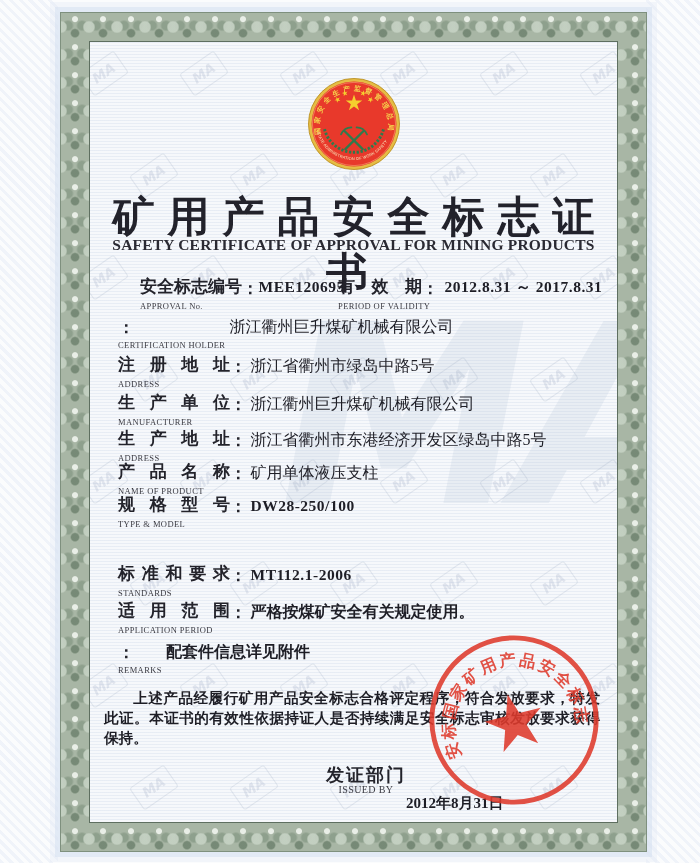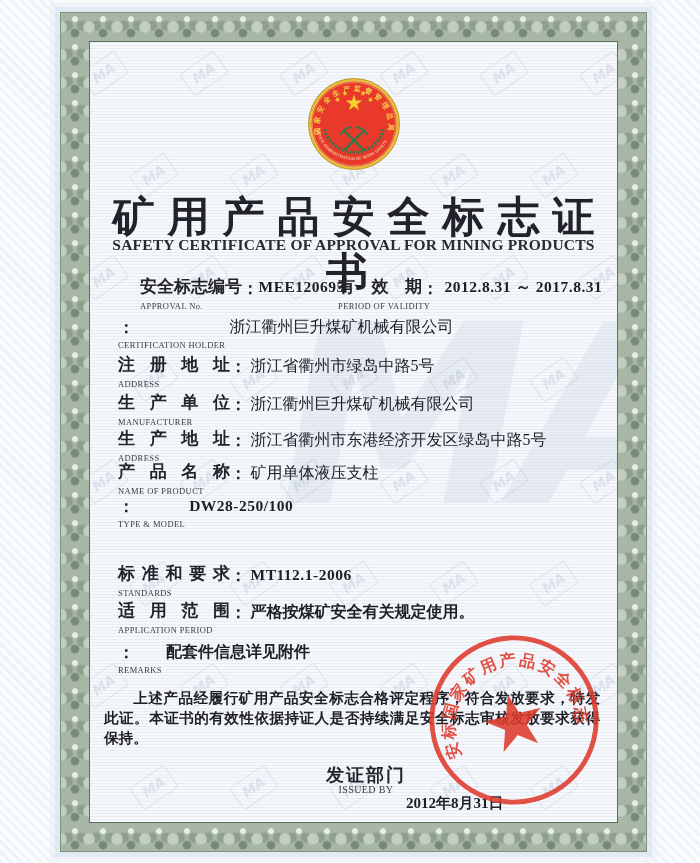--- a/index.html
+++ b/index.html
@@ -255,20 +255,21 @@
               <span class="zh just w112">产品名称</span>
               <span class="colon">：</span>
             </div>
           <div class="en">NAME OF PRODUCT</div>
         </div>
         <div class="val">矿用单体液压支柱</div>
       </div>
       <div class="row fld f5">
         <div class="lblk">
           <div class="lline">
+              <span class="zh just w112">规格型号</span>
               <span class="colon">：</span>
             </div>
           <div class="en">TYPE &amp; MODEL</div>
         </div>
         <div class="val val-num">DW28-250/100</div>
       </div>
 
       <div class="row fld g0">
         <div class="lblk">
           <div class="lline">

